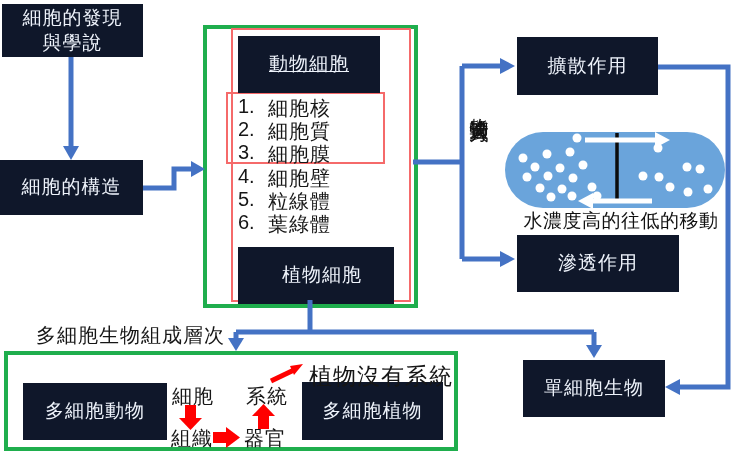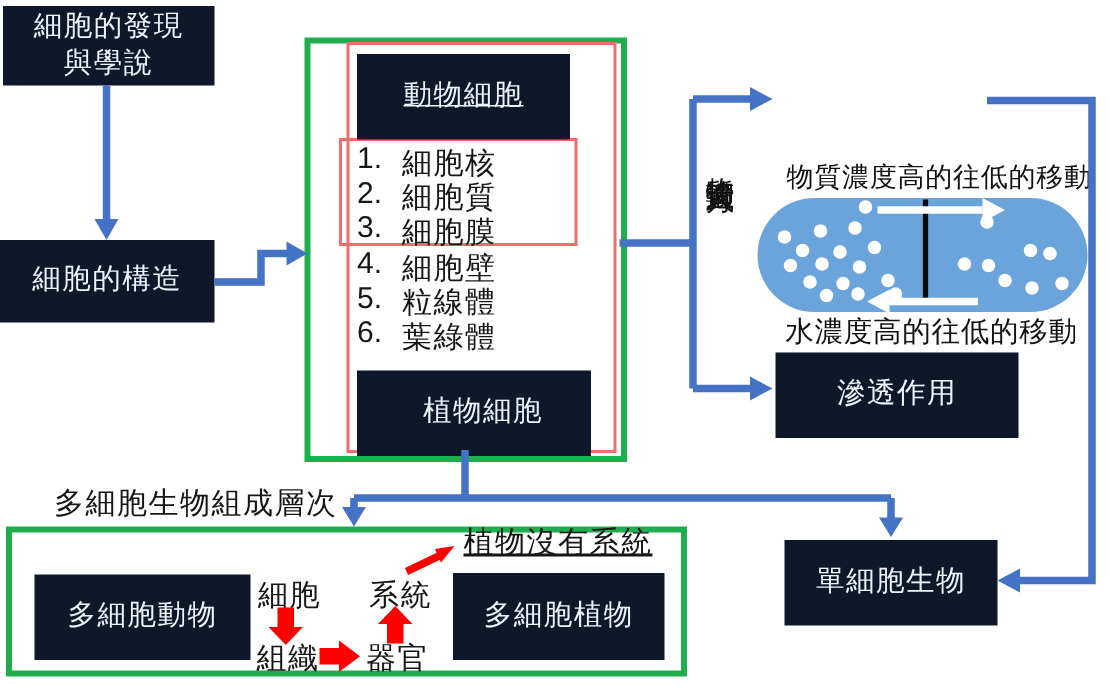--- a/index.html
+++ b/index.html
@@ -40,20 +40,21 @@
   <div class="redbox" style="left:226px;top:92px;width:155px;height:68px;"></div>
 
   <div id="membrane-pill"></div>
   <div></div>
 
   <div class="bbox" style="left:2px;top:4px;width:141px;height:53px;"><span>細胞的發現
 與學說</span></div>
   <div class="bbox" style="left:0px;top:160px;width:143px;height:55px;"><span>細胞的構造</span></div>
   <div class="bbox" style="left:238px;top:36px;width:142px;height:57px;text-decoration:underline;"><span>動物細胞</span></div>
   <div class="bbox" style="left:238px;top:247px;width:144px;height:57px;padding-left:12px;"><span>植物細胞</span></div>
+  <div class="bbox" style="left:517px;top:37px;width:141px;height:58px;"><span>擴散作用</span></div>
   <div class="bbox" style="left:517px;top:235px;width:162px;height:57px;"><span>滲透作用</span></div>
   <div class="bbox" style="left:523px;top:360px;width:142px;height:57px;font-family:Liberation Serif, serif;"><span>單細胞生物</span></div>
   <div class="bbox" style="left:302px;top:382px;width:141px;height:58px;"><span>多細胞植物</span></div>
   <div class="bbox" style="left:23px;top:383px;width:144px;height:57px;"><span>多細胞動物</span></div>
 
   <div>
     <div class="org-row" style="top:95px;">
         <span class="org-num">1.</span>
         <span class="org-label">細胞核</span>
       </div>
@@ -73,29 +74,28 @@
         <span class="org-num">5.</span>
         <span class="org-label">粒線體</span>
       </div>
     <div class="org-row" style="top:211px;">
         <span class="org-num">6.</span>
         <span class="org-label">葉綠體</span>
       </div>
   </div>
 
   <div id="vertical-label">物質輸送方式</div>
-  <div class="caption" style="left:512px;top:106px;width:228px;">物質濃度高的往低的移動</div>
   <div class="caption" style="left:514px;top:208px;width:214px;font-size:19px;">水濃度高的往低的移動</div>
 
   <div class="lbl" style="left:36px;top:322px;">多細胞生物組成層次</div>
   <div class="lbl" style="left:172px;top:383px;">細胞</div>
   <div class="lbl" style="left:171px;top:425px;">組織</div>
   <div class="lbl" style="left:244px;top:425px;">器官</div>
   <div class="lbl" style="left:246px;top:383px;">系統</div>
-  <div class="lbl" style="left:309px;top:348px;font-size:20px;text-decoration:underline;">植物沒有系統</div>
+  <div class="lbl" style="left:309px;top:361px;font-size:23px;">植物沒有系統</div>
 
   <svg id="connector-layer" width="740" height="458" viewBox="0 0 740 458">
     <g stroke="#4472C4" stroke-width="5" fill="none">
       <path d="M71,57 L71,147"></path>
       <path d="M143,188 L174,188 L174,169 L192,169"></path>
       <path d="M413,162 L462,162"></path>
       <path d="M462,66 L462,259"></path>
       <path d="M462,66 L501,66"></path>
       <path d="M462,259 L501,259"></path>
       <path d="M658,67 L728,67 L728,387 L679,387"></path>

